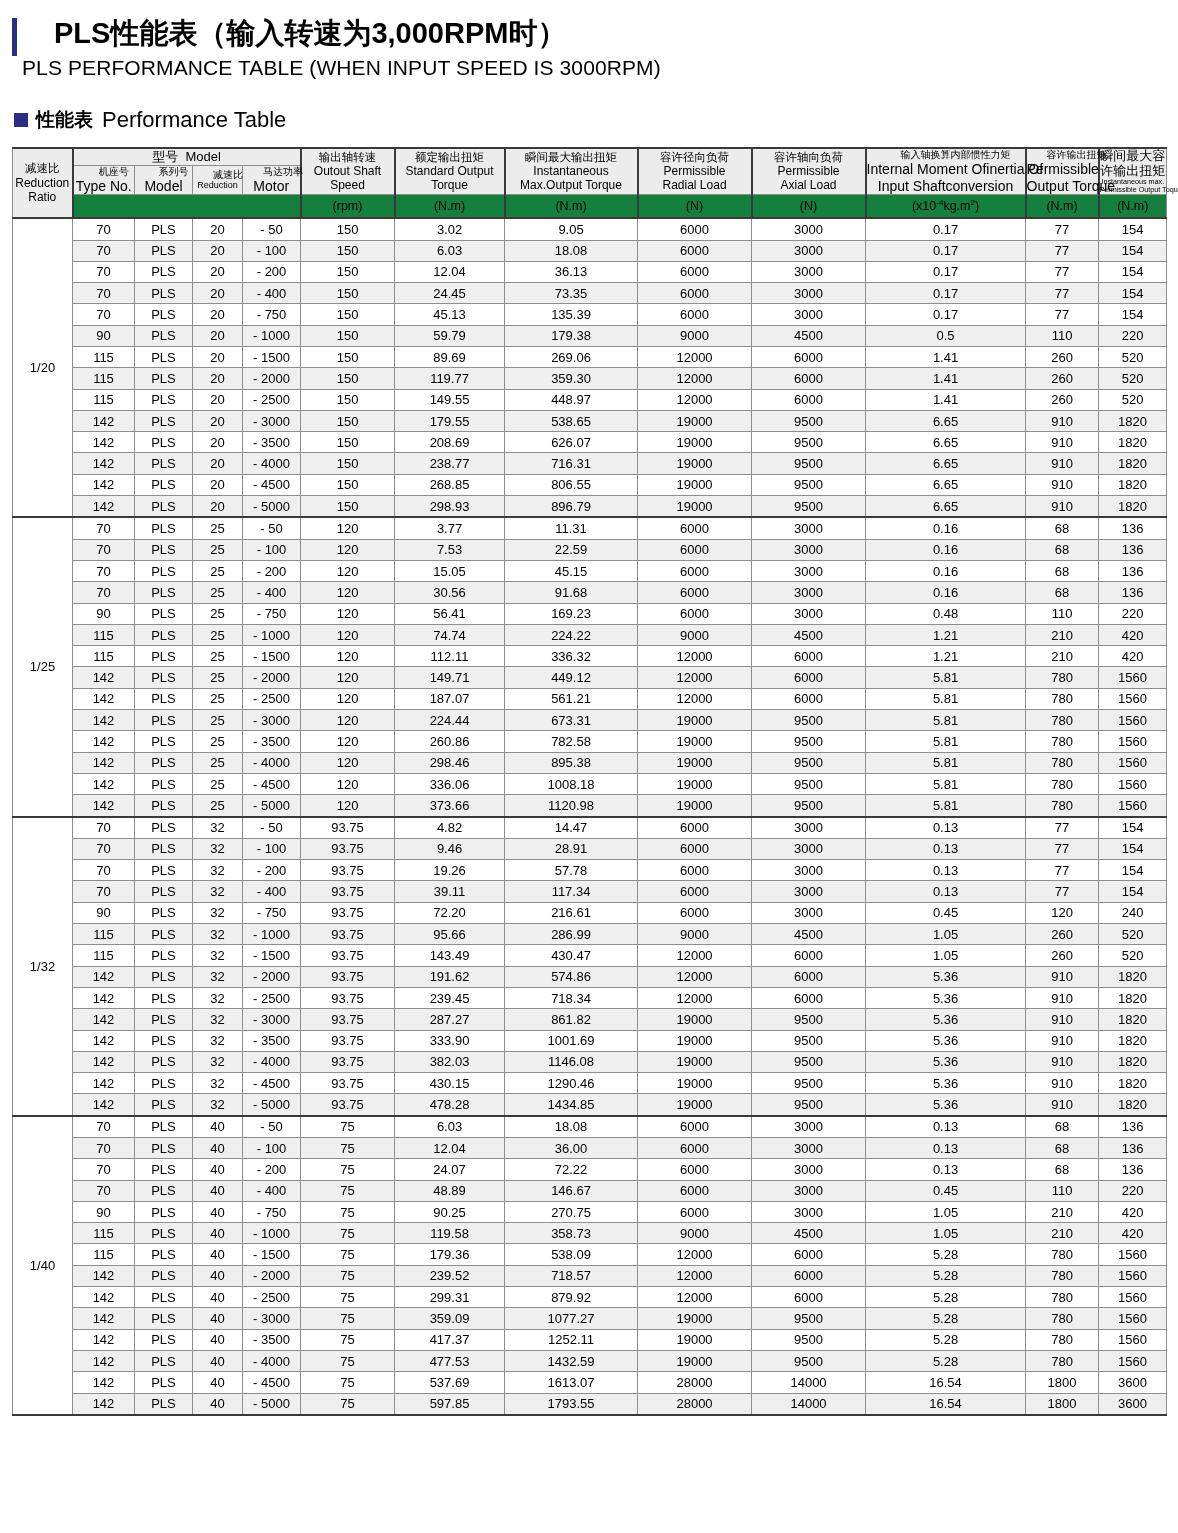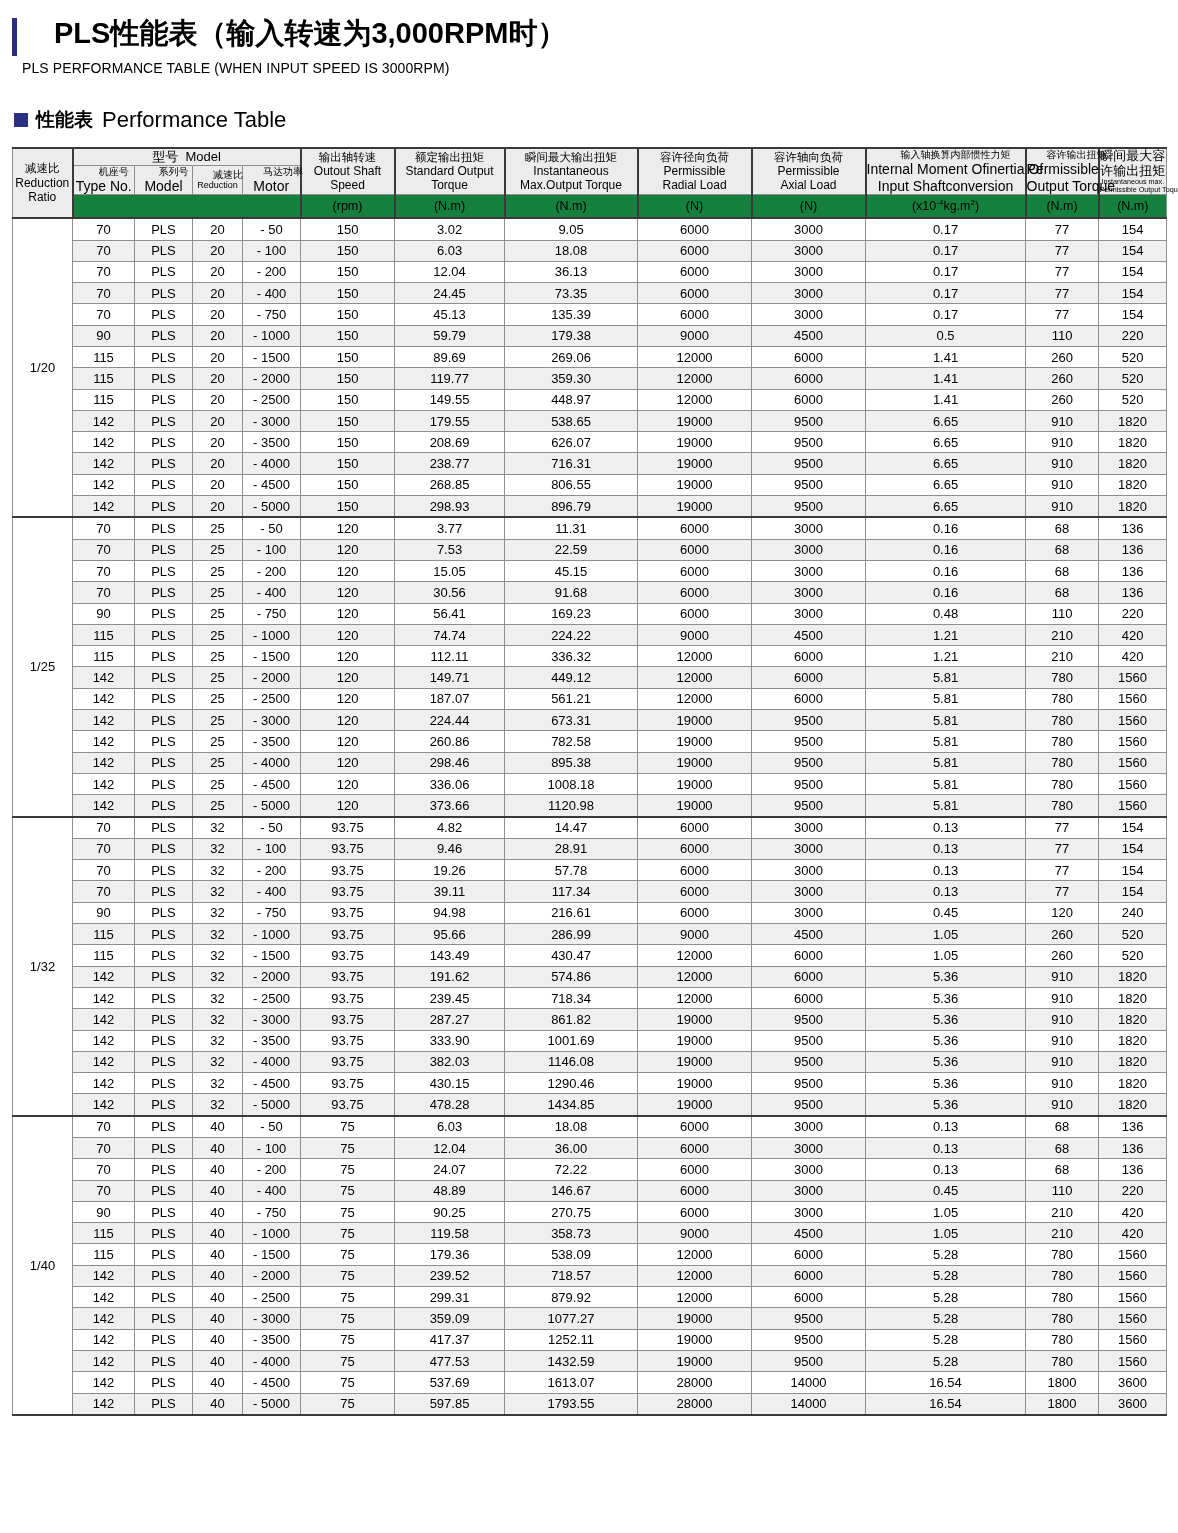--- a/index.html
+++ b/index.html
@@ -37,21 +37,21 @@
   }
   .title-cn {
     font-size: 29px;
     font-weight: bold;
     letter-spacing: 0px;
     line-height: 38px;
     white-space: nowrap;
     margin-left: 32px;
   }
   .title-en {
-    font-size: 14px;
+    font-size: 21px;
     font-weight: normal;
     line-height: 26px;
     margin-top: 3px;
     letter-spacing: 0.1px;
     white-space: nowrap;
   }
 
   
   .section-label {
     display: flex;
@@ -718,21 +718,21 @@
           <td class="sep-left">0.13</td>
           <td class="sep-left">77</td>
           <td class="sep-left">154</td>
         </tr>
         <tr>
           <td class="sep-left">90</td>
           <td>PLS</td>
           <td>32</td>
           <td class="motor">- 750</td>
           <td class="sep-left">93.75</td>
-          <td class="sep-left">94.98</td>
+          <td class="sep-left">72.20</td>
           <td class="sep-left">216.61</td>
           <td class="sep-left">6000</td>
           <td class="sep-left">3000</td>
           <td class="sep-left">0.45</td>
           <td class="sep-left">120</td>
           <td class="sep-left">240</td>
         </tr>
         <tr class="alt">
           <td class="sep-left">115</td>
           <td>PLS</td>

